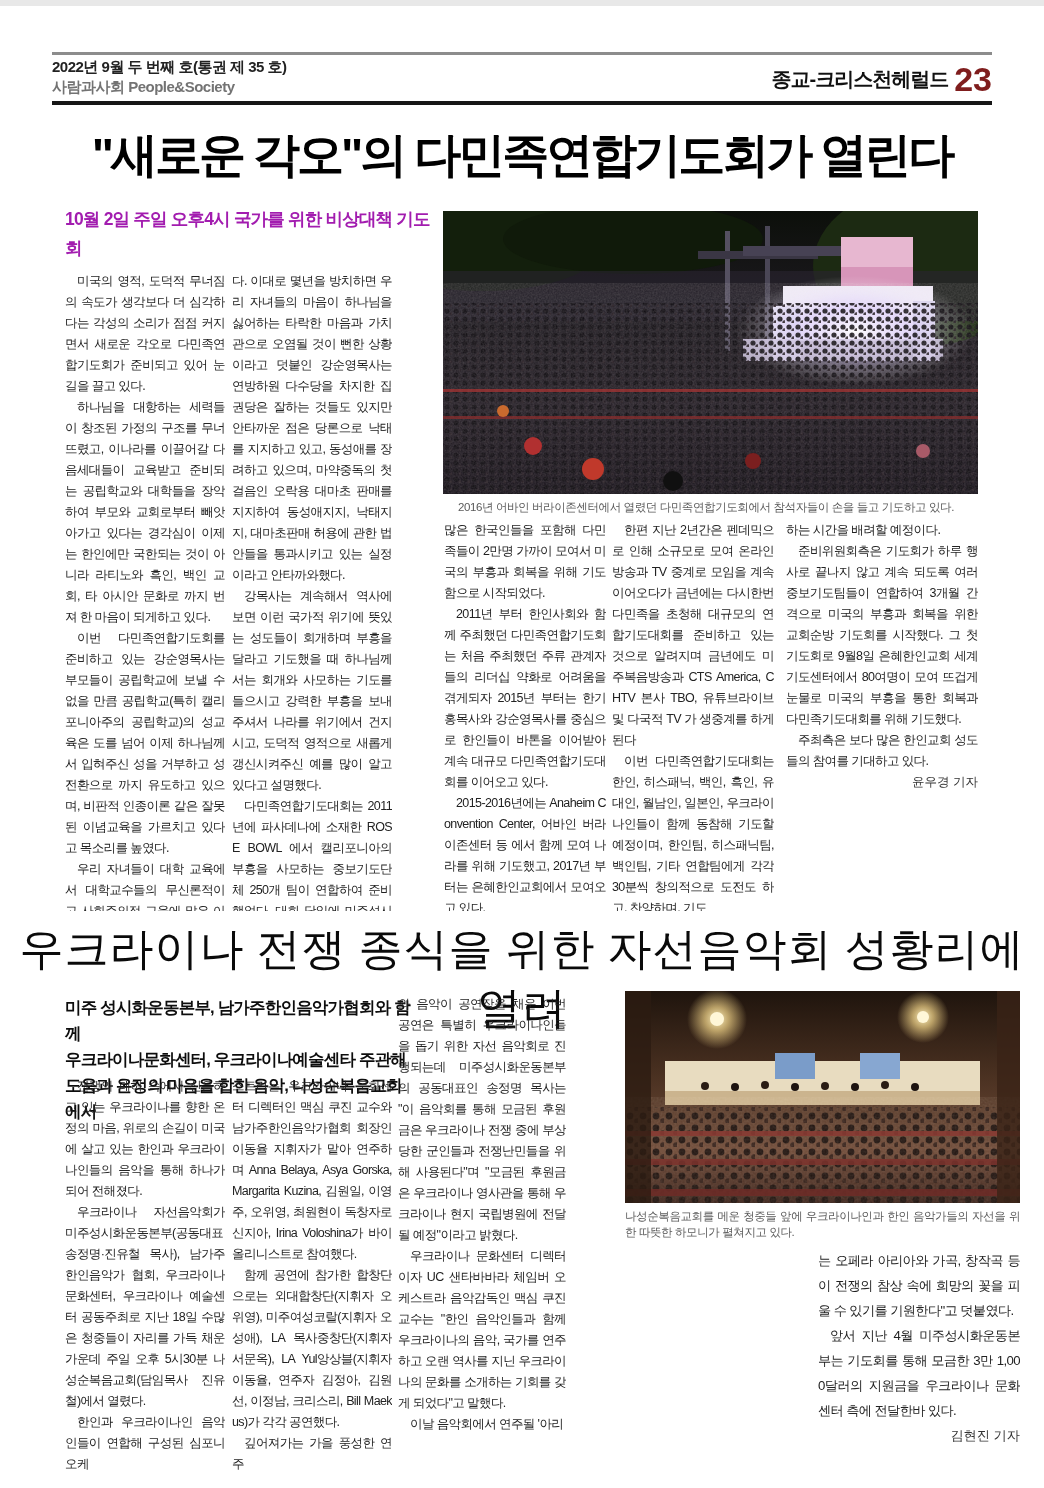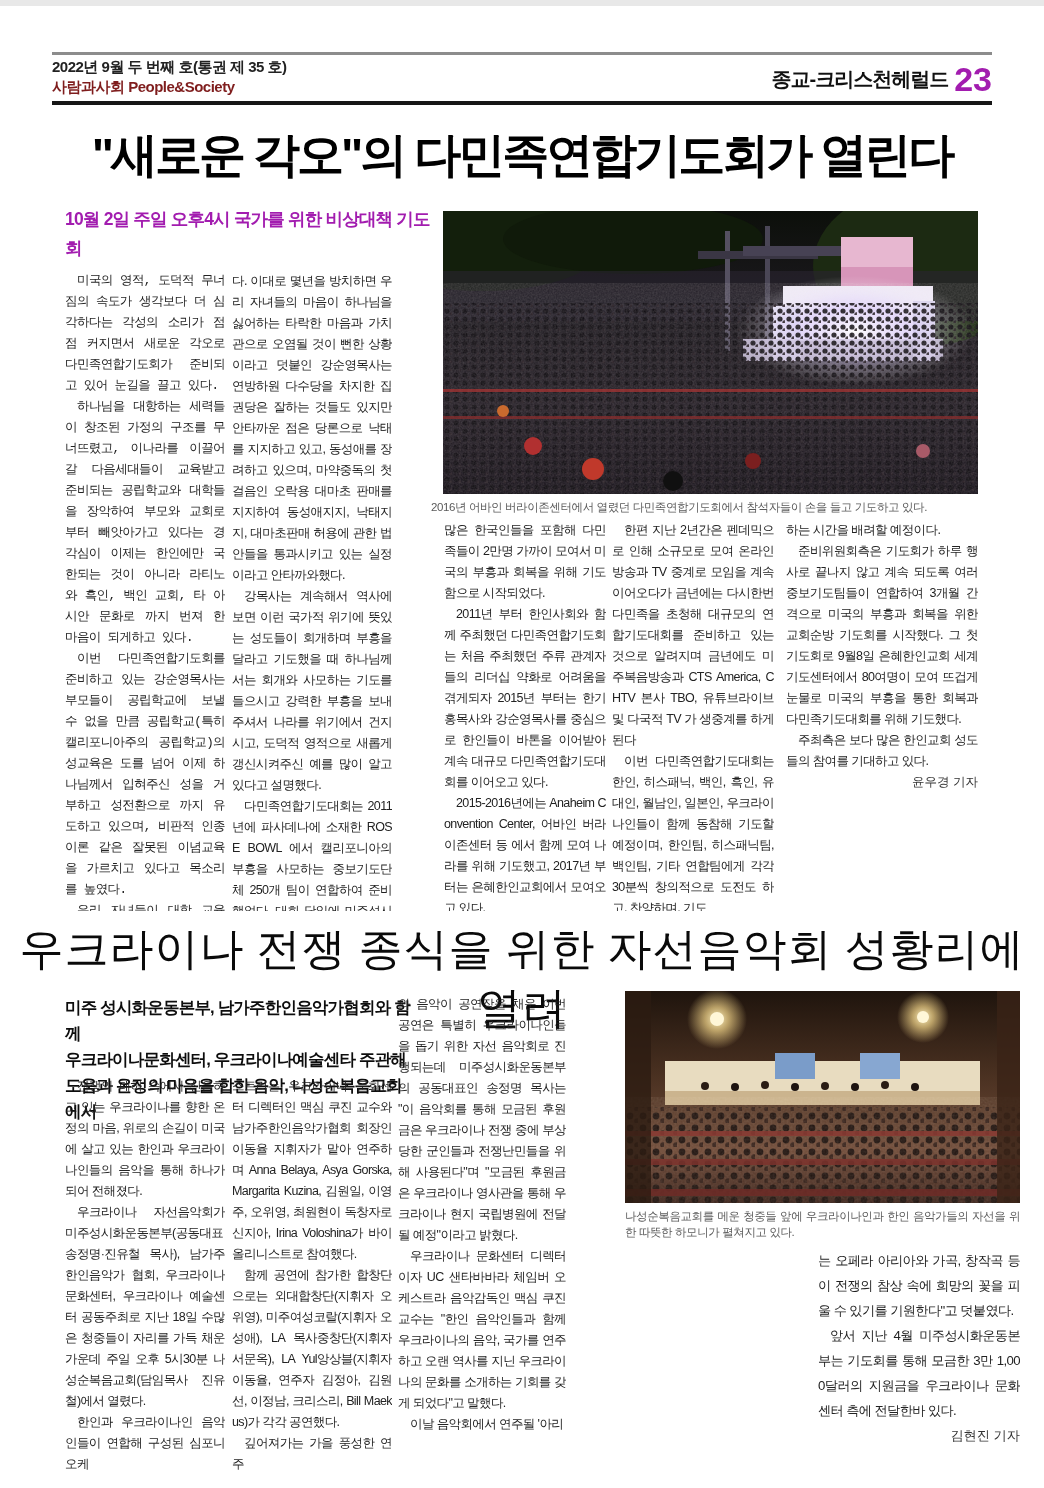--- a/index.html
+++ b/index.html
@@ -4,49 +4,49 @@
 <style>
   html,body{margin:0;padding:0;background:#e8e8e8;}
   .page{position:relative;width:1044px;height:1488px;background:#ffffff;margin:6px auto;
         font-family:"Liberation Sans", sans-serif;color:#1a1a1a;overflow:hidden;}
   .abs{position:absolute;}
 
   
   .hdr-rule-top{left:52px;top:46px;width:940px;height:3px;background:#8c8c8c;}
   .hdr-rule-bot{left:52px;top:95px;width:940px;height:4px;background:#161616;}
   .issue{left:52px;top:52px;font-size:15px;font-weight:600;letter-spacing:-0.5px;color:#222;}
-  .section{left:52px;top:72px;font-size:15px;font-weight:600;letter-spacing:-0.5px;color:#7f1d1d;}
+  .section{left:52px;top:72px;font-size:15px;font-weight:600;letter-spacing:-0.5px;color:#737373;}
   .hdr-right{right:52px;top:56px;display:flex;align-items:flex-end;gap:6px;}
   .paper{font-size:20px;font-weight:700;letter-spacing:-1px;color:#111;padding-bottom:3px;}
-  .pagenum{font-size:34px;font-weight:600;color:#a21caf;line-height:34px;}
+  .pagenum{font-size:34px;font-weight:600;color:#7f1d1d;line-height:34px;}
 
   
   .a1-headline{left:0;width:1044px;top:118px;text-align:center;font-size:47px;font-weight:800;
                letter-spacing:-3px;color:#000;margin:0;}
   .a1-subhead{left:65px;top:199px;width:370px;font-size:17.5px;font-weight:700;line-height:29px;
               letter-spacing:-0.8px;color:#a21caf;}
   .photo1{left:443px;top:205px;width:535px;height:283px;}
   .caption{font-size:11.5px;color:#5a5a5a;line-height:16px;letter-spacing:-0.4px;text-align:justify;word-break:break-all;}
-  .cap1{left:431px;top:493px;width:535px;}
+  .cap1{left:458px;top:493px;width:535px;}
 
   
   .a2-headline{left:0;width:1044px;top:914px;text-align:center;font-family:"Liberation Serif", serif;
                font-size:44px;font-weight:500;letter-spacing:1px;color:#0a0a0a;margin:0;}
   .a2-subhead{left:65px;top:988px;width:350px;font-size:16.5px;font-weight:700;line-height:26px;
               letter-spacing:-0.8px;color:#0d0d0d;}
   .photo2{left:625px;top:985px;width:395px;height:212px;}
   .cap2{left:625px;top:1202px;width:395px;}
 
   
   .col{position:absolute;overflow:hidden;}
   .para{margin:0;font-size:12.5px;line-height:21px;letter-spacing:-0.6px;color:#222;
         text-align:justify;word-break:break-all;}
   .ind{text-indent:12px;}
   .byline{text-align:right;letter-spacing:0;color:#333;}
-  .c-a1-0{left:65px;top:265px;width:160px;height:640px;font-family:Liberation Mono, monospace;}
+  .c-a1-0{left:65px;top:265px;width:160px;height:640px;}
   .c-a1-1{left:232px;top:265px;width:160px;height:640px;}
   .c-a1-2{left:444px;top:514px;width:162px;height:391px;}
   .c-a1-3{left:612px;top:514px;width:162px;height:391px;}
   .c-a1-4{left:786px;top:514px;width:192px;height:391px;}
   .c-a2-0{left:65px;top:1070px;width:160px;height:412px;}
   .c-a2-1{left:232px;top:1070px;width:160px;height:412px;}
   .c-a2-2{left:398px;top:988px;width:168px;height:494px;}
   .c-a2-3{left:625px;top:1242px;width:180px;height:240px;}
   .c-a2-4{left:818px;top:1242px;width:202px;height:240px;}
   .colbig .para{font-size:13.2px;line-height:25px;}

